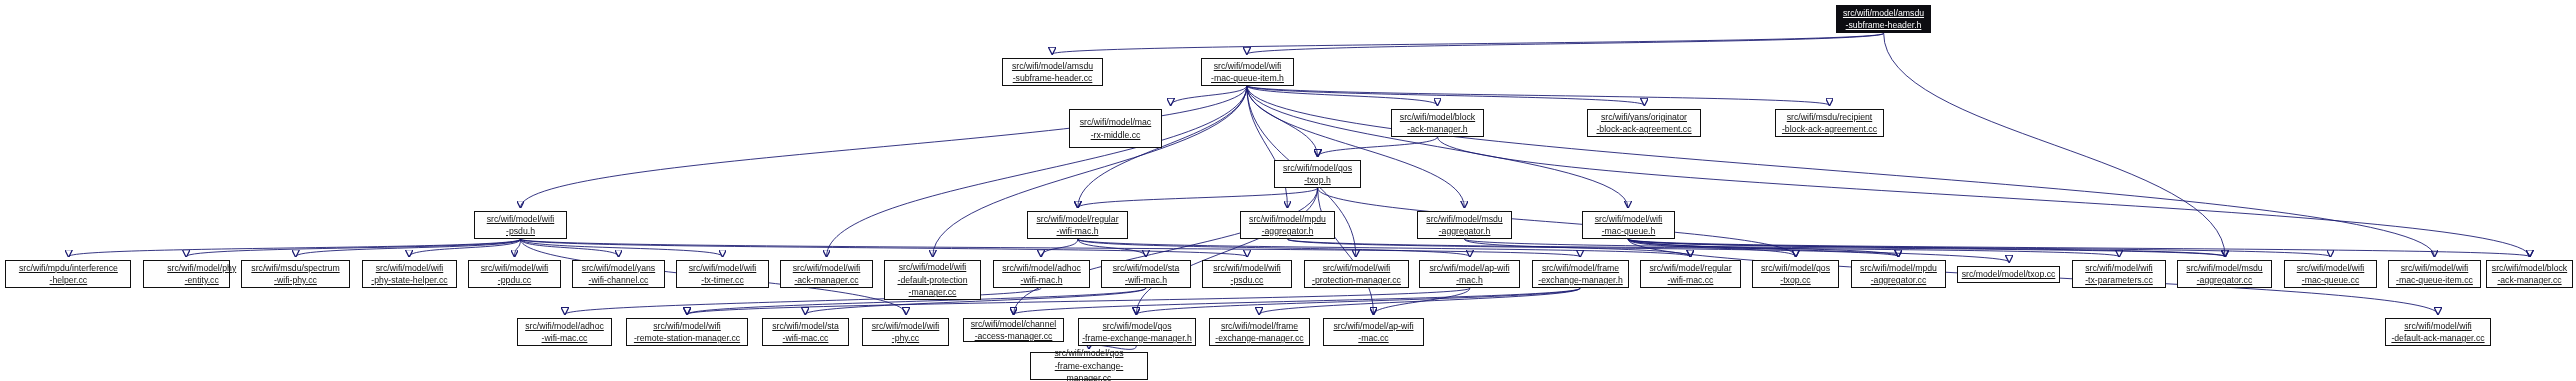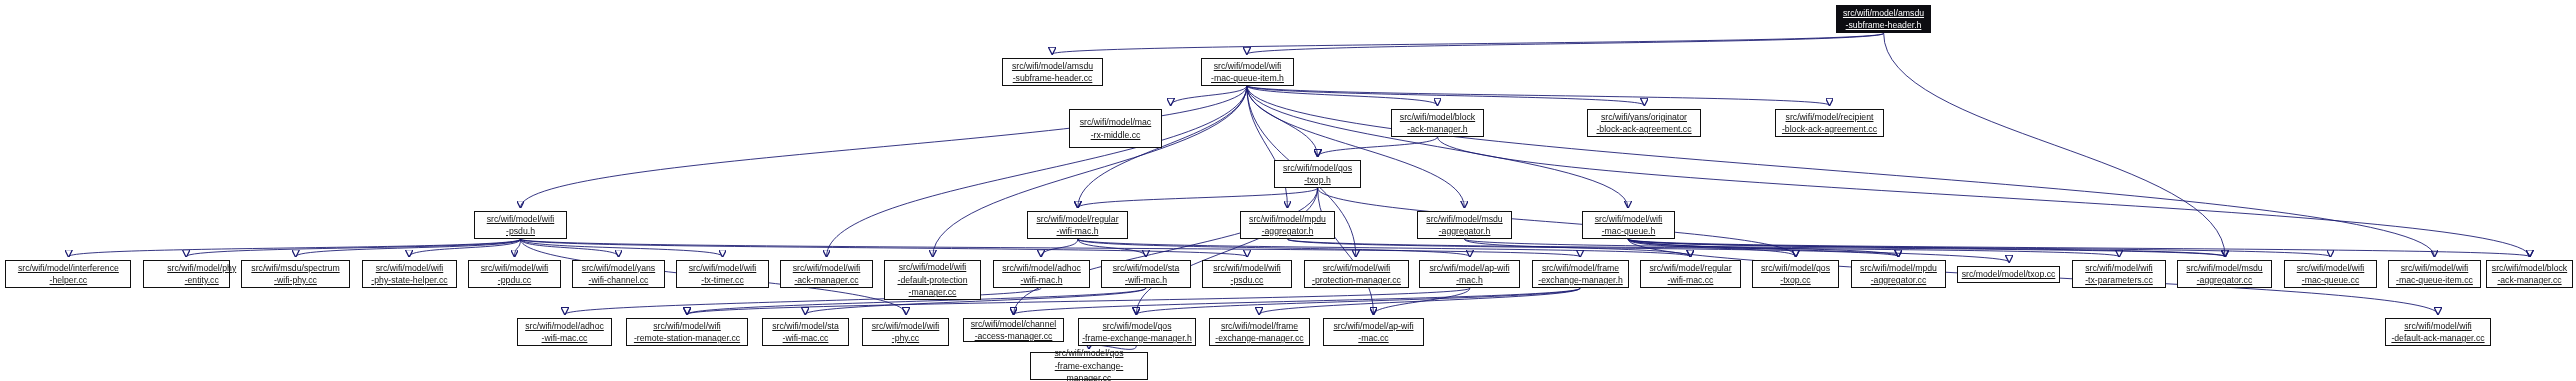--- a/index.html
+++ b/index.html
@@ -89,38 +89,38 @@
 -subframe-header.cc</div>
   <div class="node" style="left:1201px;top:58px;width:93px;height:28px;">src/wifi/model/wifi
 -mac-queue-item.h</div>
 
   <div class="node" style="left:1069px;top:109px;width:93px;height:39px;">src/wifi/model/mac
 -rx-middle.cc</div>
   <div class="node" style="left:1391px;top:109px;width:93px;height:28px;">src/wifi/model/block
 -ack-manager.h</div>
   <div class="node" style="left:1587px;top:109px;width:114px;height:28px;">src/wifi/yans/originator
 -block-ack-agreement.cc</div>
-  <div class="node" style="left:1775px;top:109px;width:109px;height:28px;">src/wifi/model/recipient
+  <div class="node" style="left:1775px;top:109px;width:109px;height:28px;">src/wifi/msdu/recipient
 -block-ack-agreement.cc</div>
 
   <div class="node" style="left:1274px;top:160px;width:87px;height:28px;">src/wifi/model/qos
 -txop.h</div>
 
   <div class="node" style="left:474px;top:211px;width:93px;height:28px;">src/wifi/model/wifi
 -psdu.h</div>
   <div class="node" style="left:1027px;top:211px;width:101px;height:28px;">src/wifi/model/regular
 -wifi-mac.h</div>
   <div class="node" style="left:1240px;top:211px;width:95px;height:28px;">src/wifi/model/mpdu
 -aggregator.h</div>
   <div class="node" style="left:1417px;top:211px;width:95px;height:28px;">src/wifi/model/msdu
 -aggregator.h</div>
   <div class="node" style="left:1582px;top:211px;width:93px;height:28px;">src/wifi/model/wifi
 -mac-queue.h</div>
 
-  <div class="node" style="left:5.4px;top:260px;width:126px;height:28px;">src/wifi/model/interference
+  <div class="node" style="left:5.4px;top:260px;width:126px;height:28px;">src/wifi/mpdu/interference
 -helper.cc</div>
   <div class="node" style="left:143px;top:260px;width:87px;height:28px;padding-left:32px;">src/wifi/model/phy
 -entity.cc</div>
   <div class="node" style="left:241px;top:260px;width:109px;height:28px;">src/wifi/msdu/spectrum
 -wifi-phy.cc</div>
   <div class="node" style="left:362px;top:260px;width:95px;height:28px;">src/wifi/model/wifi
 -phy-state-helper.cc</div>
   <div class="node" style="left:468px;top:260px;width:93px;height:28px;">src/wifi/model/wifi
 -ppdu.cc</div>
   <div class="node" style="left:572px;top:260px;width:93px;height:28px;">src/wifi/model/yans

